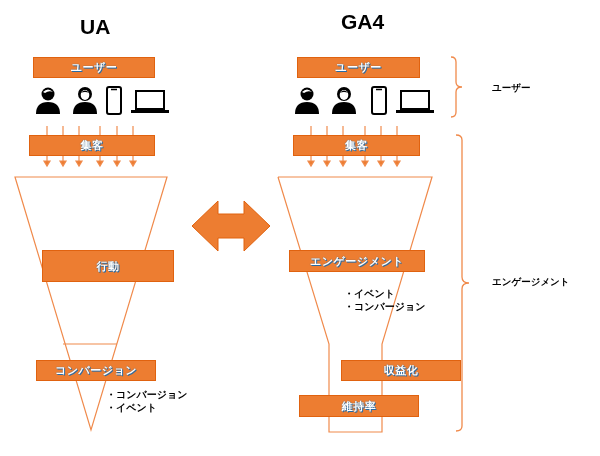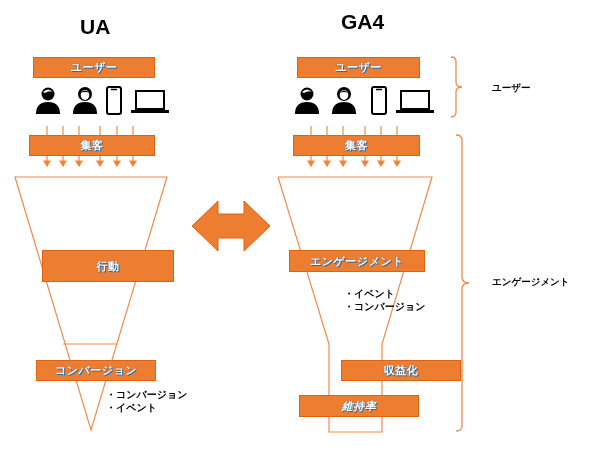--- a/index.html
+++ b/index.html
@@ -89,21 +89,21 @@
 
 <div class="note" style="left:106px; top:388px;">
   <div>コンバージョン</div>
   <div>イベント</div>
 </div>
 
 <div class="box" style="left:297px; top:57px; width:123px; height:21px;">ユーザー</div>
 <div class="box" style="left:293px; top:135px; width:127px; height:21px;">集客</div>
 <div class="box" style="left:289px; top:250px; width:136px; height:22px;">エンゲージメント</div>
 <div class="box" style="left:300px; top:360px; width:120px; height:21px;margin-left:41px;">収益化</div>
-<div class="box" style="left:299px; top:395px; width:120px; height:22px;font-style:italic;">維持率</div>
+<div class="box" style="left:299px; top:395px; width:120px; height:22px;">維持率</div>
 
 <div class="note" style="left:344px; top:287px;">
   <div>イベント</div>
   <div>コンバージョン</div>
 </div>
 
 <div class="side-label" style="left:492px; top:82px;">ユーザー</div>
 <div class="side-label" style="left:492px; top:276px;">エンゲージメント</div>
 
 <svg class="icon" style="left:34px; top:86px;" width="28" height="28" viewBox="0 0 28 28">

